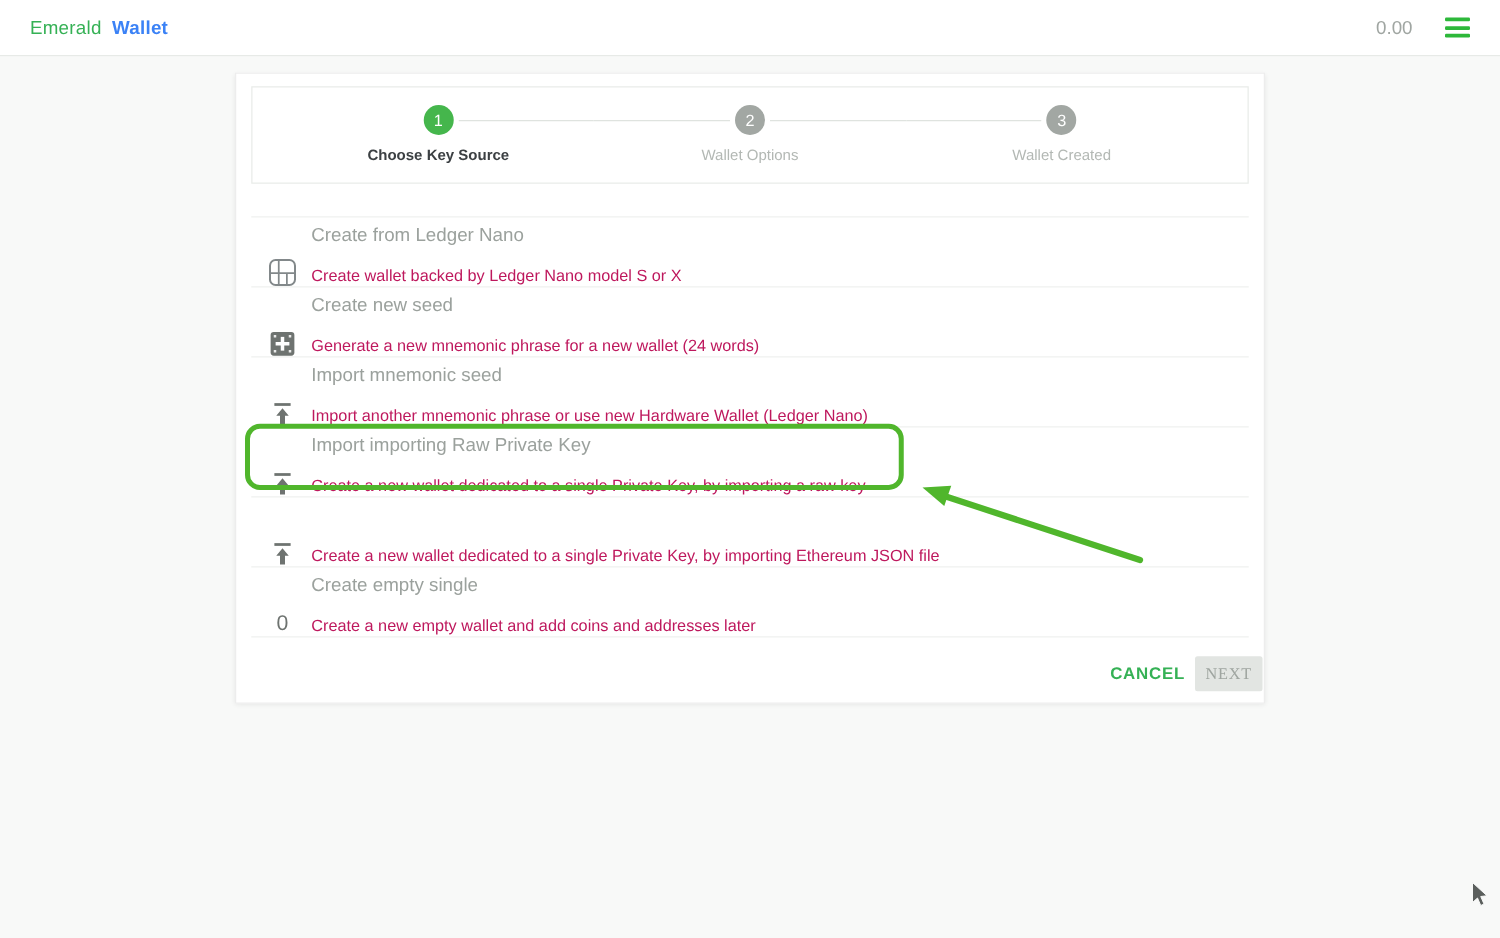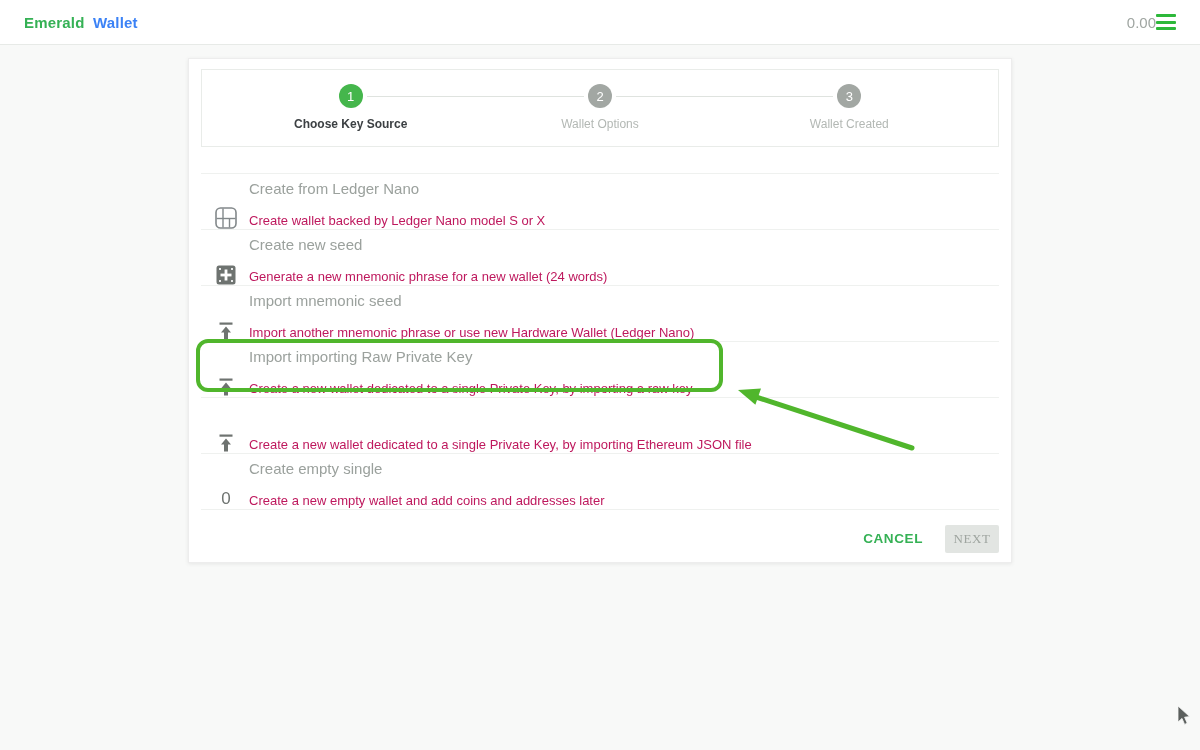--- a/index.html
+++ b/index.html
@@ -5,23 +5,23 @@
   * { margin:0; padding:0; box-sizing:border-box; }
   html,body { width:1200px; height:750px; overflow:hidden;
     font-family:"Liberation Sans", sans-serif; background:#f8f9f8; }
 
   
   .app-header { position:absolute; top:0; left:0; width:1200px; height:45px;
     background:#ffffff; border-bottom:1px solid #e7eae7;
     display:flex; align-items:center; justify-content:space-between;
     padding:0 24px; z-index:2; }
   .brand { font-size:15px; letter-spacing:.2px; }
-  .brand .primary { color:#35b155; font-weight:bold; }
+  .brand .primary { color:#35b155; font-weight:normal; }
   .brand .secondary { color:#3b82f6; font-weight:700; margin-left:4px; }
-  .header-right { display:flex; align-items:center; }
+  .header-right { display:flex; align-items:center; gap:26px; }
   .balance { color:#a0a6a2; font-size:15px; }
   .hamburger { width:20px; height:16px; display:flex; flex-direction:column;
     justify-content:space-between; cursor:pointer; }
   .hamburger span { display:block; height:3px; background:#2db83a; border-radius:1px; }
 
   
   .card { position:absolute; left:188px; top:58px; width:824px; height:505px;
     background:#ffffff; border:1px solid #ededed;
     box-shadow:0 1px 4px rgba(0,0,0,.08); z-index:1; }
 
@@ -48,21 +48,21 @@
     display:flex; align-items:flex-end; cursor:pointer; }
   .option-icon { width:22px; margin:0 12px 0 14px; flex:0 0 22px;
     display:flex; align-items:center; justify-content:center; }
   .option-text { display:flex; flex-direction:column; justify-content:center; }
   .option-title { font-size:15px; color:#9ba19d; line-height:19px; }
   .option-subtitle { font-size:13px; color:#be185d; line-height:17px; margin-top:14px; }
   .zero-glyph { font-size:17px; color:#6e7370; }
 
   
   .card-actions { height:57px; display:flex; align-items:center;
-    justify-content:flex-end; padding-right:12px; gap:14px; }
+    justify-content:flex-end; padding-right:1px; gap:0; }
   .btn-cancel { background:none; border:none; color:#35b155; font-size:13.5px;
     font-weight:bold; letter-spacing:.6px; cursor:pointer;
     font-family:"Liberation Sans", sans-serif; padding:6px 8px; }
   .btn-next { background:#e2e5e2; border:none; color:#9fa5a0; font-size:13px;
     letter-spacing:.6px; width:54px; height:28px; border-radius:2px;
     font-family:Liberation Serif, serif; }
 
   
   .highlight-box { position:absolute; left:196px; top:339px; width:527px; height:53px;
     border:4px solid #50b62c; border-radius:12px; z-index:3; pointer-events:none; }

